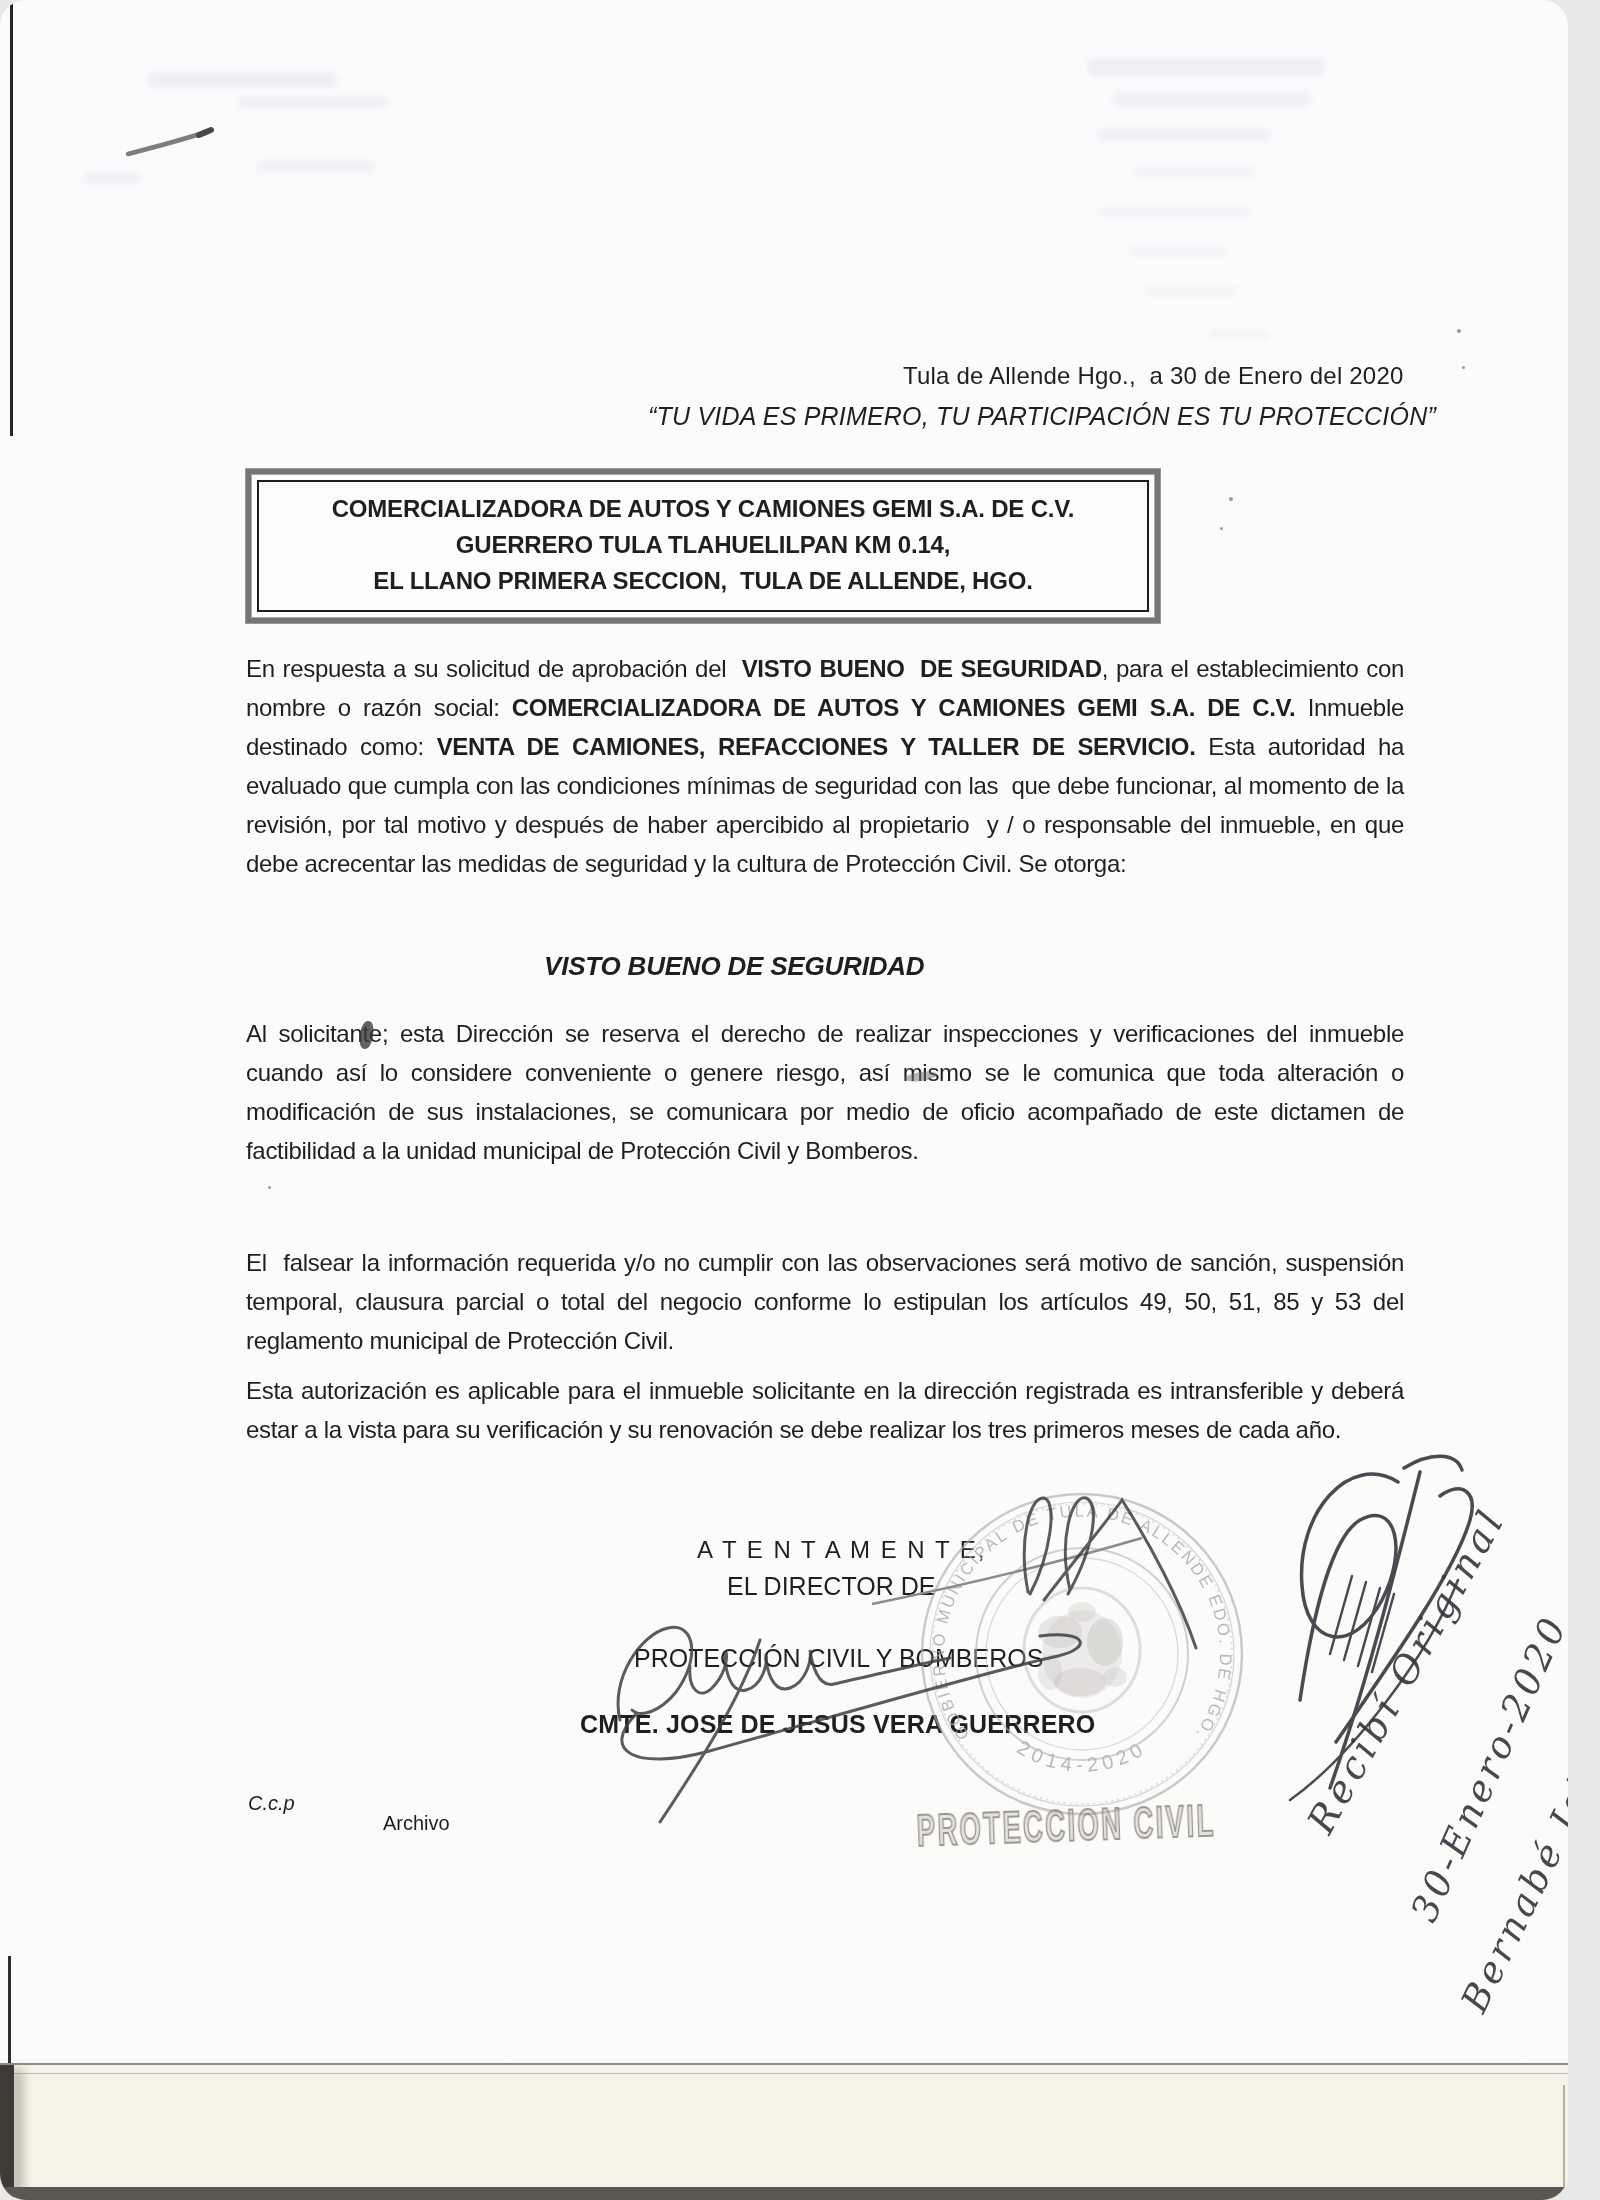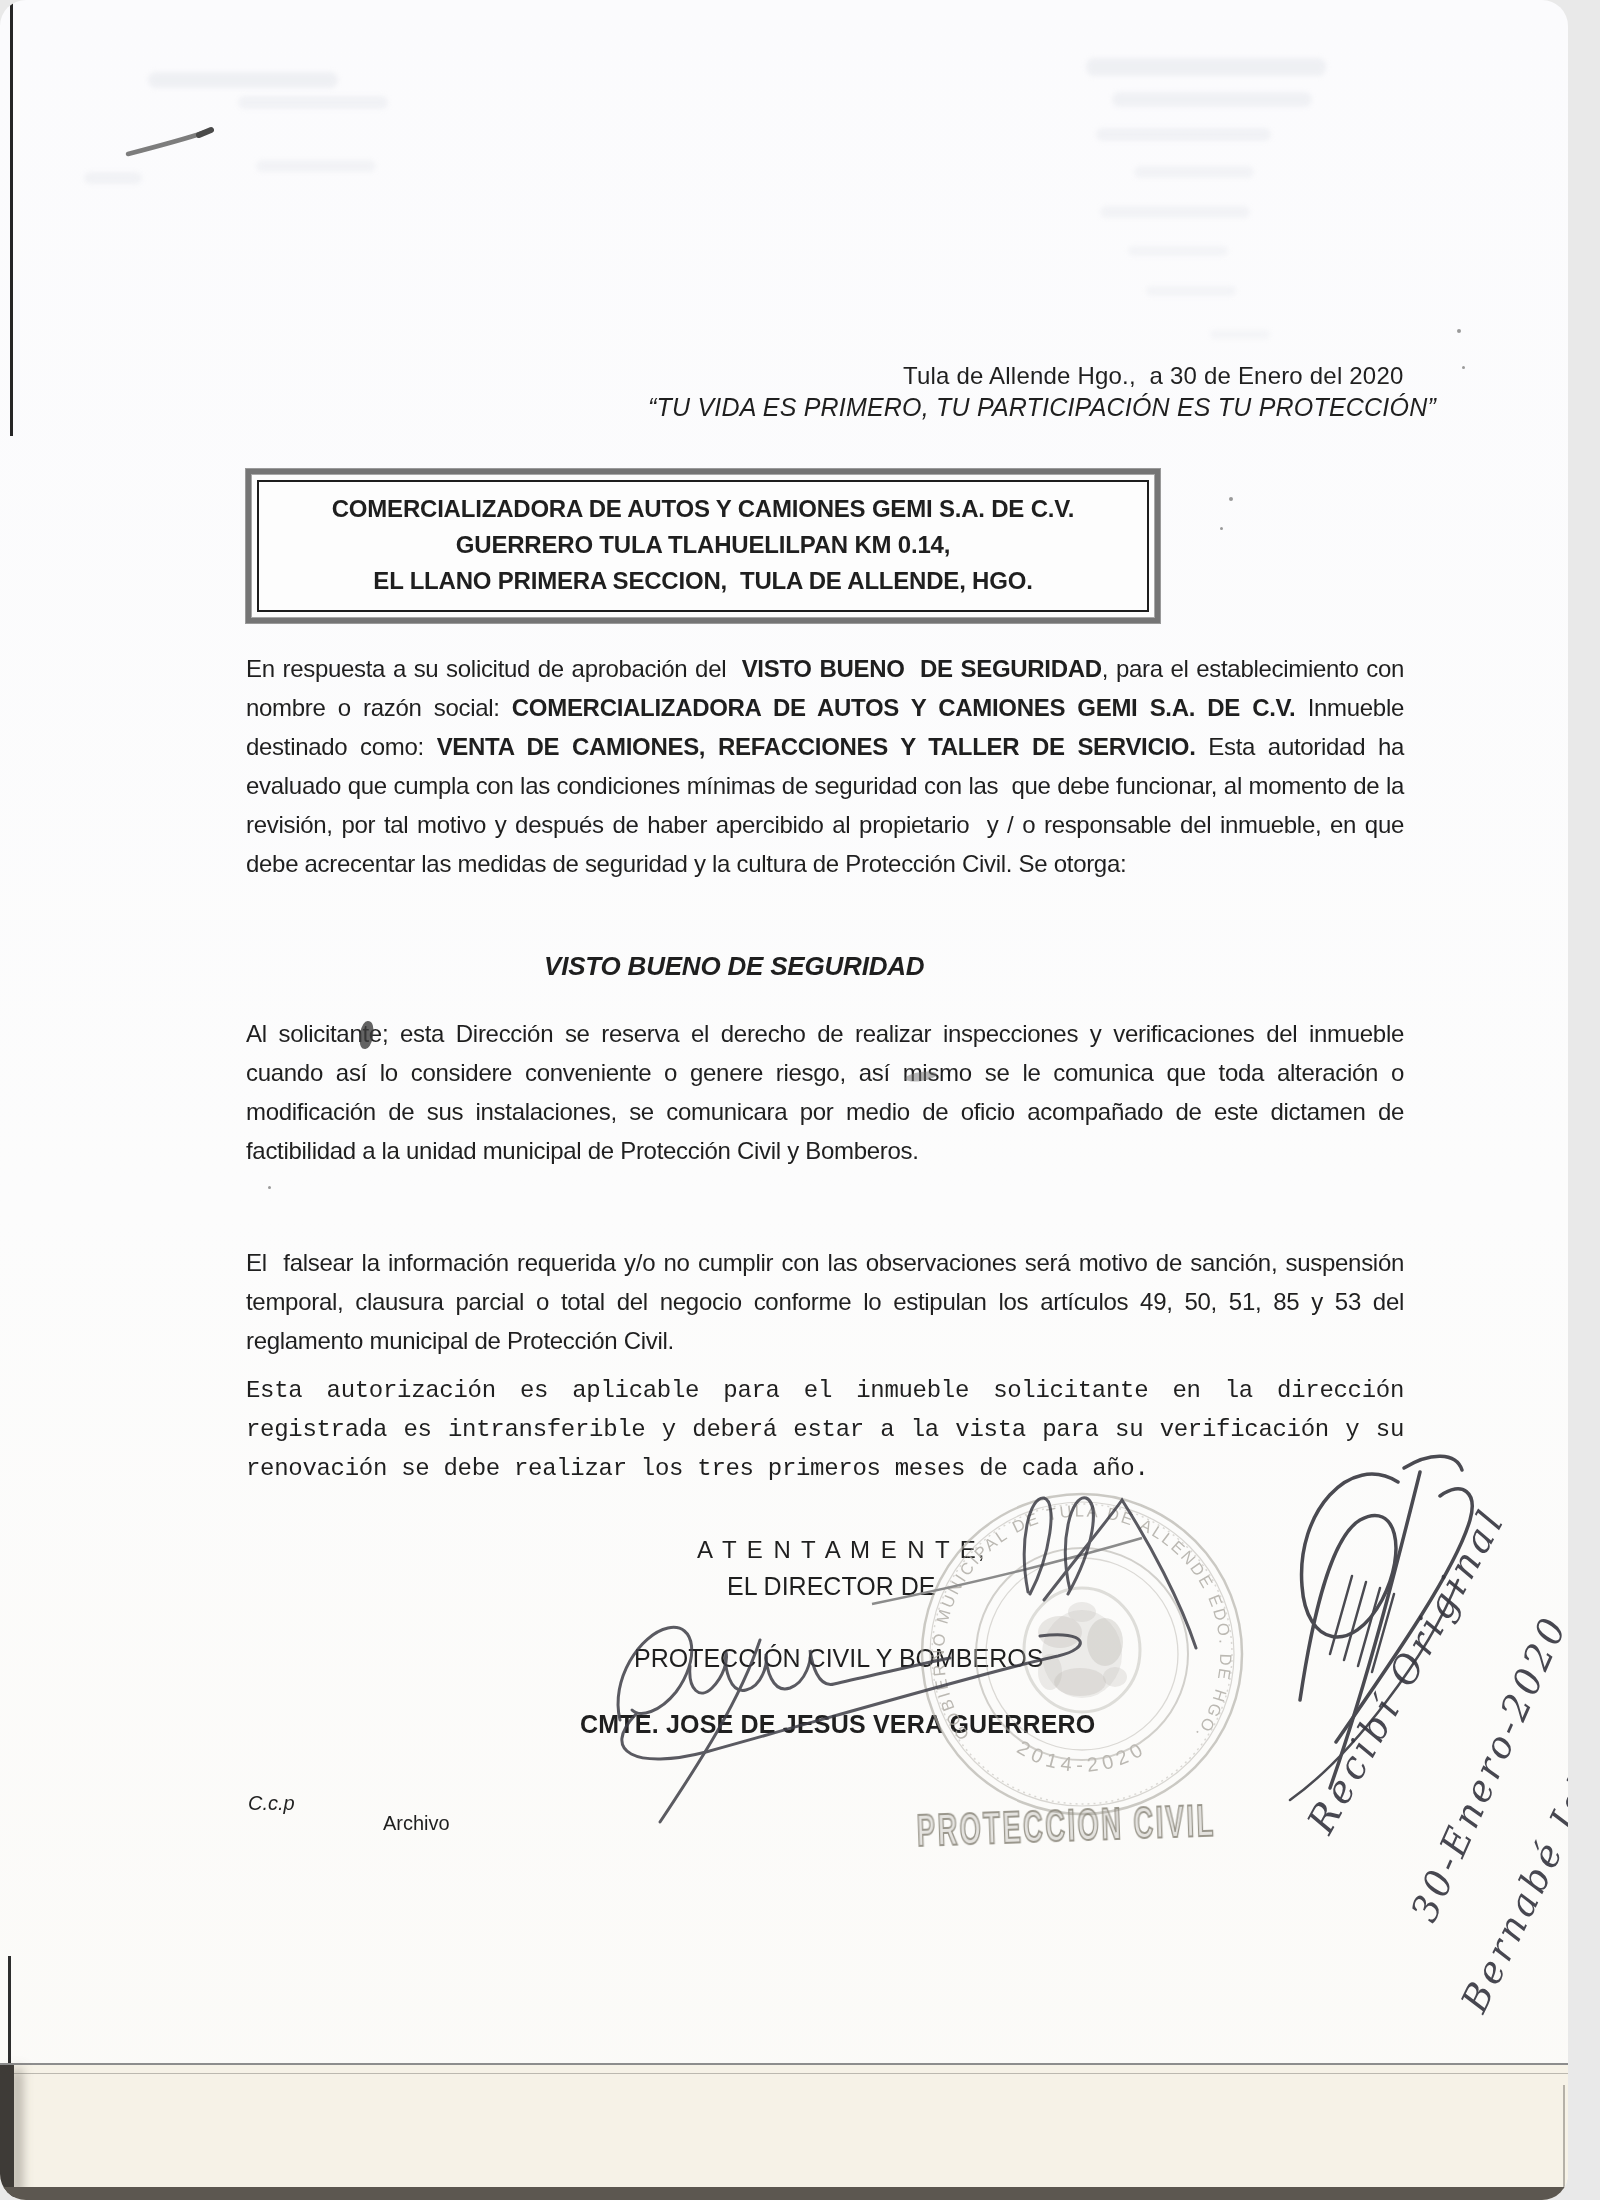--- a/index.html
+++ b/index.html
@@ -4,30 +4,30 @@
 <style>
   html,body{margin:0;padding:0;background:#e9e9e9;}
   .page{
     position:relative;width:1568px;height:2200px;overflow:hidden;
     background:linear-gradient(180deg,#fbfbfd 0%,#fcfcfc 55%,#fbfaf7 100%);
     font-family:"Liberation Sans",sans-serif;color:#1f1f1f;border-radius:26px;
   }
   .abs{position:absolute;}
   
   .date-line{top:362px;left:903px;font-size:24px;letter-spacing:.2px;white-space:pre-wrap;}
-  .motto{top:393px;left:648px;font-size:25px;font-style:italic;letter-spacing:.2px;white-space:pre-wrap;}
+  .motto{top:402px;left:648px;font-size:25px;font-style:italic;letter-spacing:.2px;white-space:pre-wrap;}
   .recipient-box{
     left:246px;top:469px;width:904px;
     border:5px solid #757575;background:#fdfdfd;
     box-shadow:inset 0 0 0 1px #a8a8a8,0 0 0 1px #9a9a9a;
   }
   .recipient-inner{margin:6px;border:2px solid #1d1d1d;padding:9px 6px 11px;text-align:center;}
   .rline{font-weight:bold;font-size:24px;line-height:36px;white-space:pre-wrap;letter-spacing:-.2px;}
   .para{left:246px;width:1158px;font-size:24px;line-height:39px;text-align:justify;letter-spacing:-.3px;white-space:pre-wrap;}
-  .p1{top:649px;} .p2{top:1014px;} .p3{top:1243px;} .p4{top:1371px;font-family:Liberation Mono, monospace;}
+  .p1{top:649px;} .p2{top:1014px;} .p3{top:1243px;} .p4{top:1371px;}
   .bold{font-weight:bold;}
   .heading{top:951px;left:544px;font-size:26px;font-weight:bold;font-style:italic;letter-spacing:-.2px;}
   .salutation{top:1536px;left:697px;font-size:24px;letter-spacing:2px;white-space:pre-wrap;}
   .director{top:1572px;left:727px;font-size:25px;}
   .protec{top:1608px;left:634px;font-size:25px;margin-top:36px;}
   .cmte{top:1710px;left:580px;font-size:25px;font-weight:bold;letter-spacing:.2px;}
   .ccp{top:1792px;left:248px;font-size:20px;font-style:italic;}
   .archivo{top:1812px;left:343px;font-size:20px;margin-left:40px;}
   
   .stamp-svg{left:910px;top:1482px;width:344px;height:344px;opacity:.82;filter:blur(.4px);}

